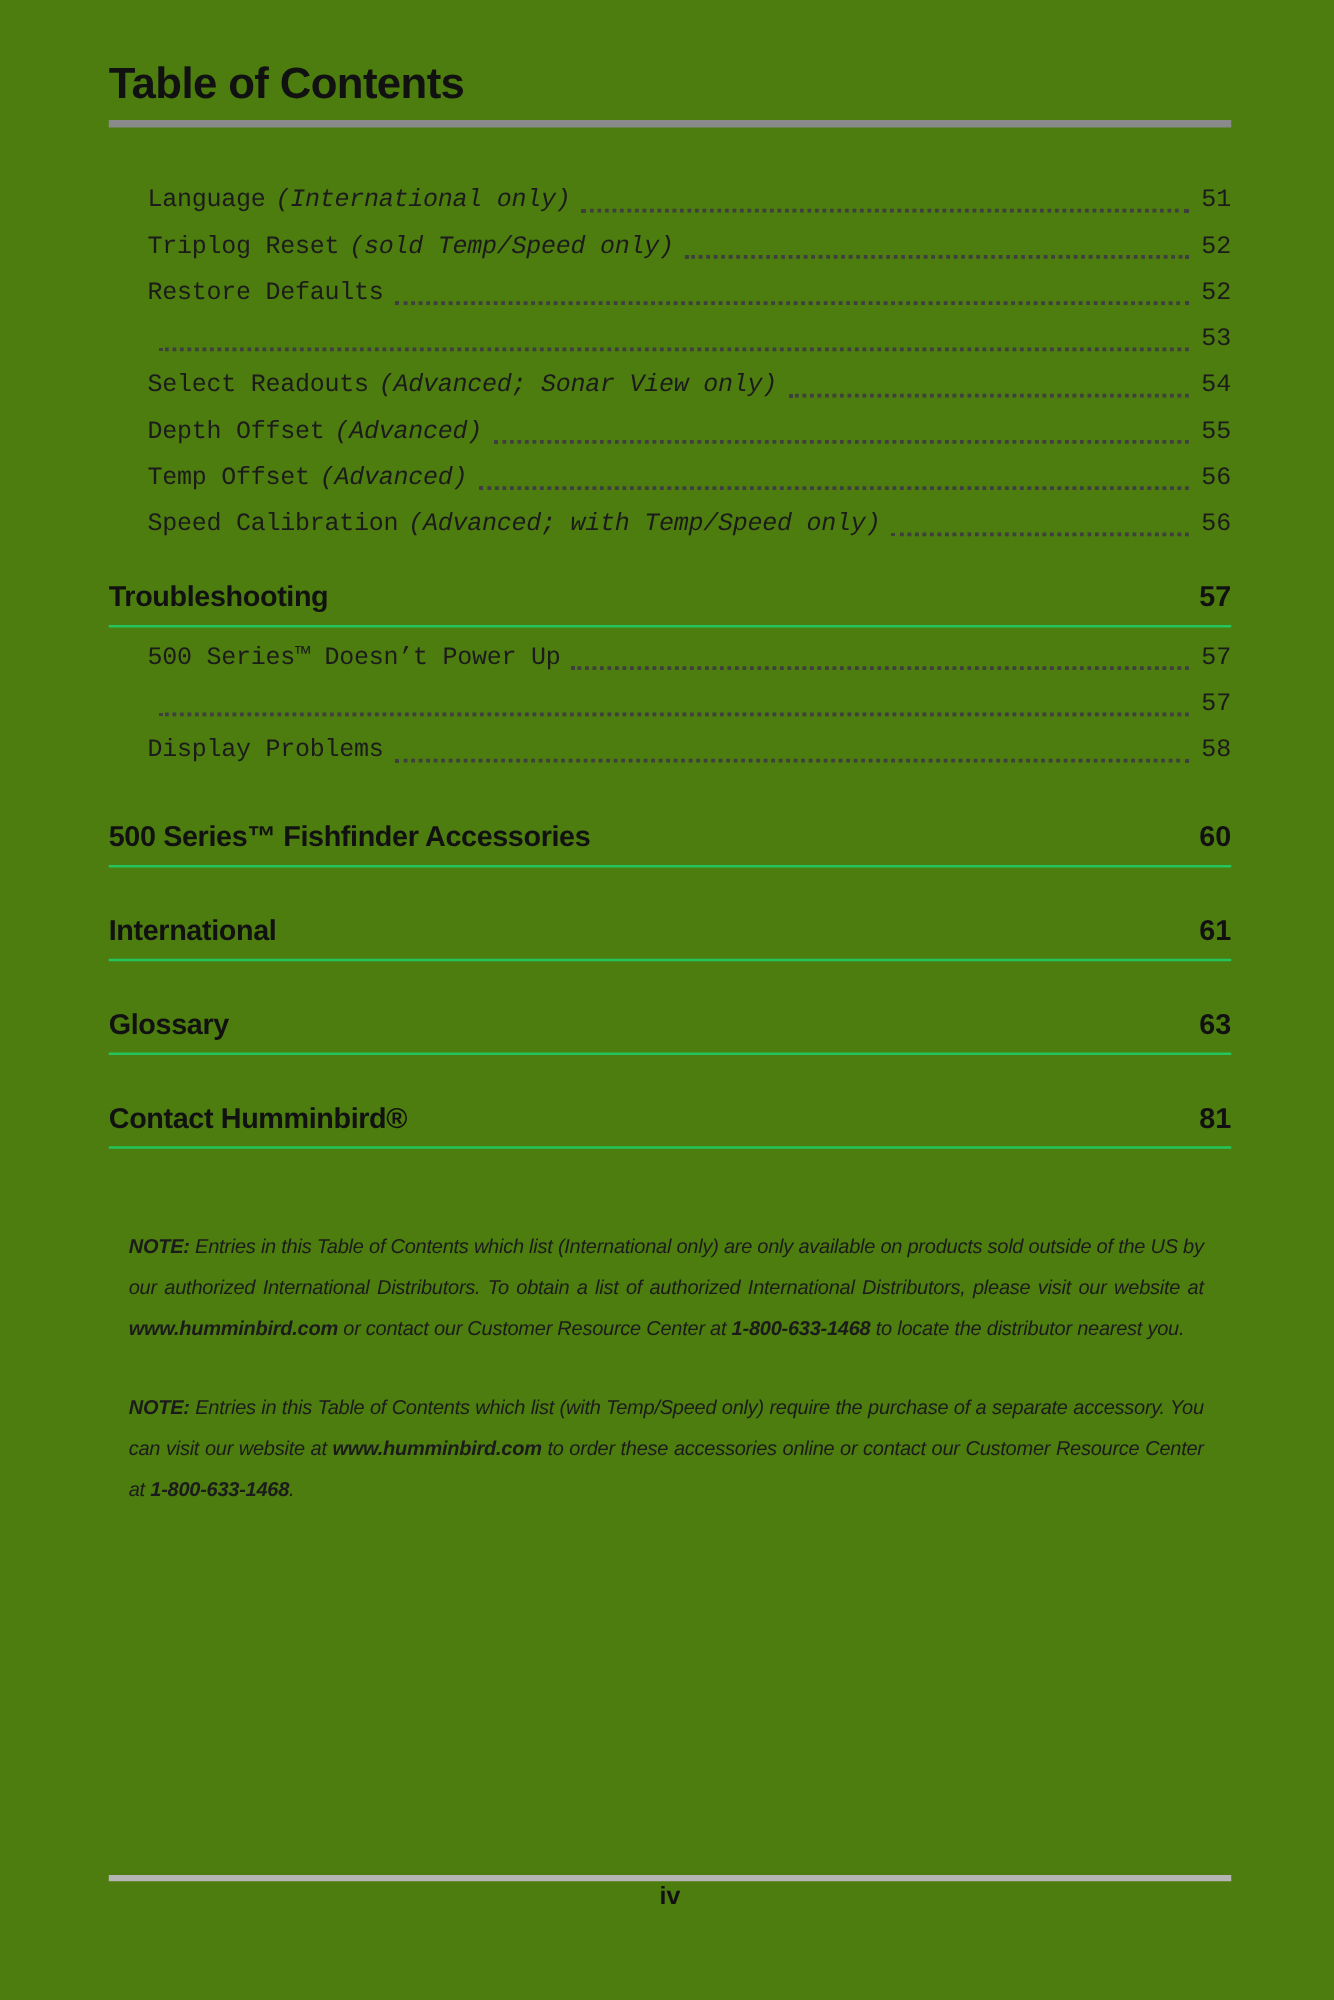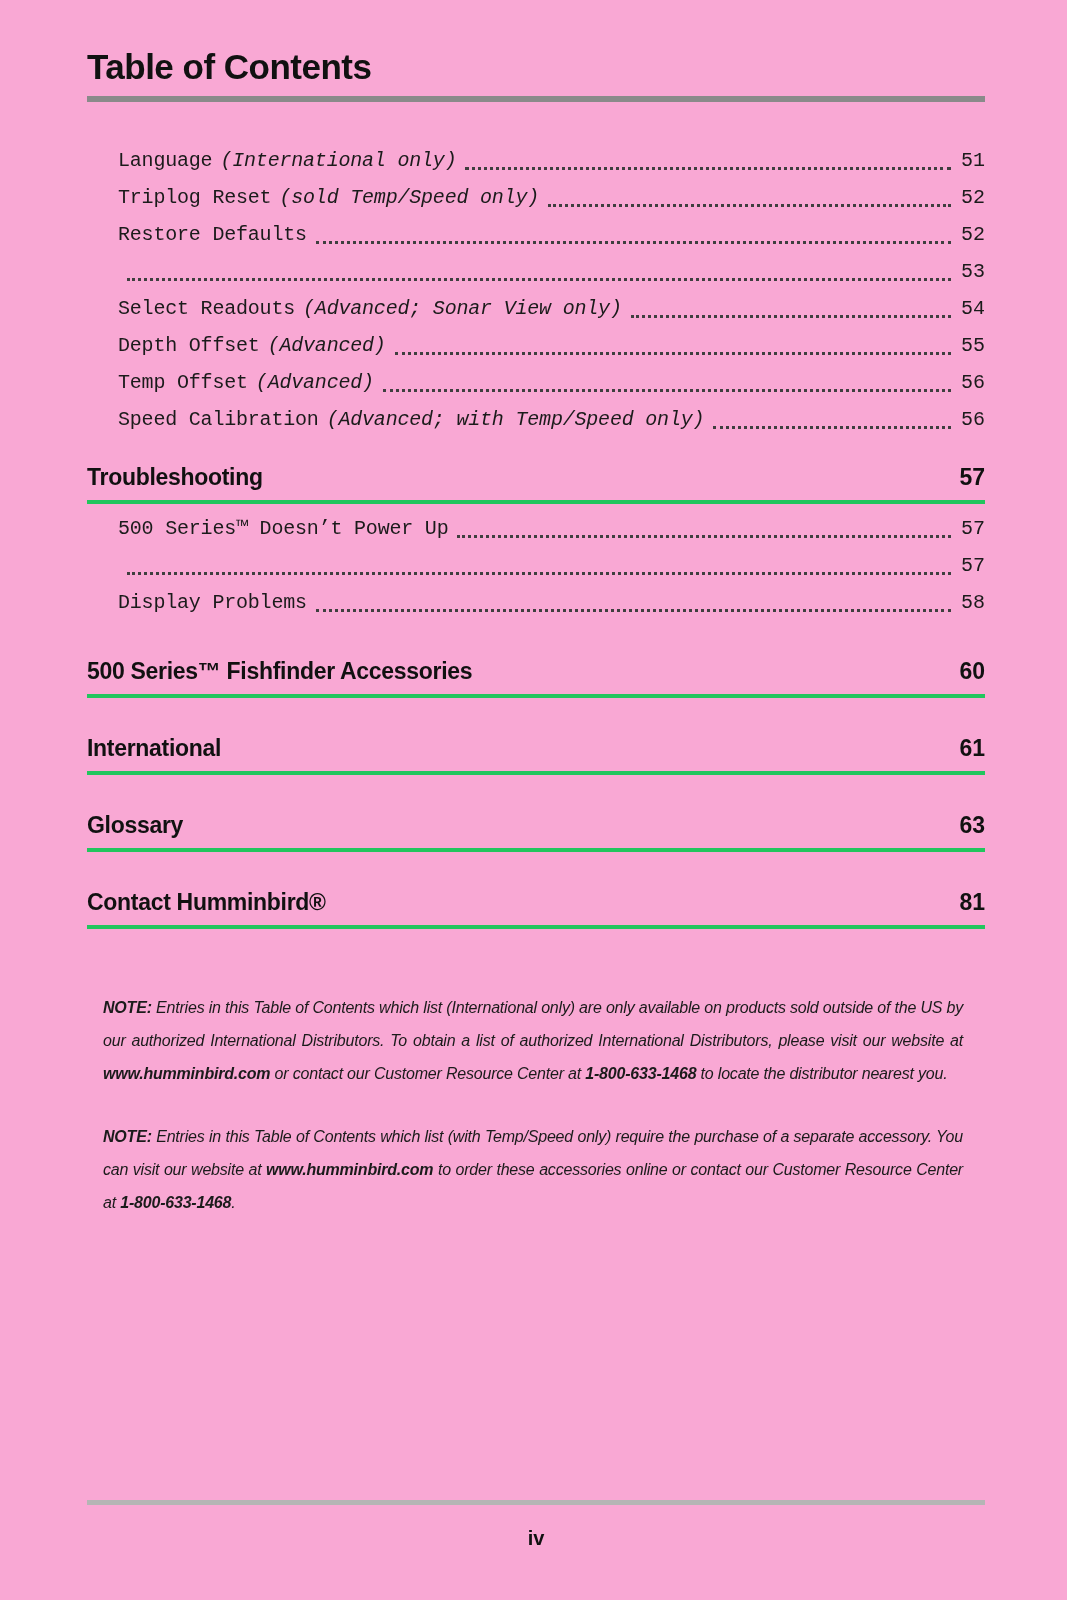--- a/index.html
+++ b/index.html
@@ -1,21 +1,21 @@
 <!DOCTYPE html>
 <html><head>
 <meta charset="utf-8">
 <style>
   html, body { margin: 0; padding: 0; background: #e8e8e8; }
   .page {
     position: relative;
     width: 1067px;
     height: 1600px;
     margin: 0 auto;
-    background: #f9a8d4;
+    background: #4d7c0f;
     box-sizing: border-box;
     padding: 48px 82px 0 87px;
     font-family: "Liberation Sans", sans-serif;
     color: #161616;
     overflow: hidden;
   }
 
   
   .page-title {
     margin: 0;
@@ -34,21 +34,21 @@
 
   
   .toc-group { margin: 0; }
   .toc-group.with-heading { margin-top: 26px; }
   .toc-group.standalone { margin-top: 37px; }
 
   .toc-heading {
     display: flex;
     justify-content: space-between;
     align-items: baseline;
-    border-bottom: 4px solid #22c55e;
+    border-bottom: 2px solid #22c55e;
     padding-bottom: 9px;
     margin-bottom: 6px;
   }
   .heading-label {
     font-size: 23px;
     font-weight: 700;
     letter-spacing: -0.3px;
     color: #111;
   }
   .heading-page {
@@ -93,21 +93,21 @@
 
   
   .footer {
     position: absolute;
     left: 87px;
     right: 82px;
     top: 1500px;
   }
   .footer-rule { height: 5px; background: #b5b5b5; }
   .footer-page-number {
-    margin-top: 22px;
+    margin-top: 1px;
     text-align: center;
     font-size: 20px;
     font-weight: 700;
     color: #111;
   }
 </style>
 </head>
 <body>
 
 <div class="page">

